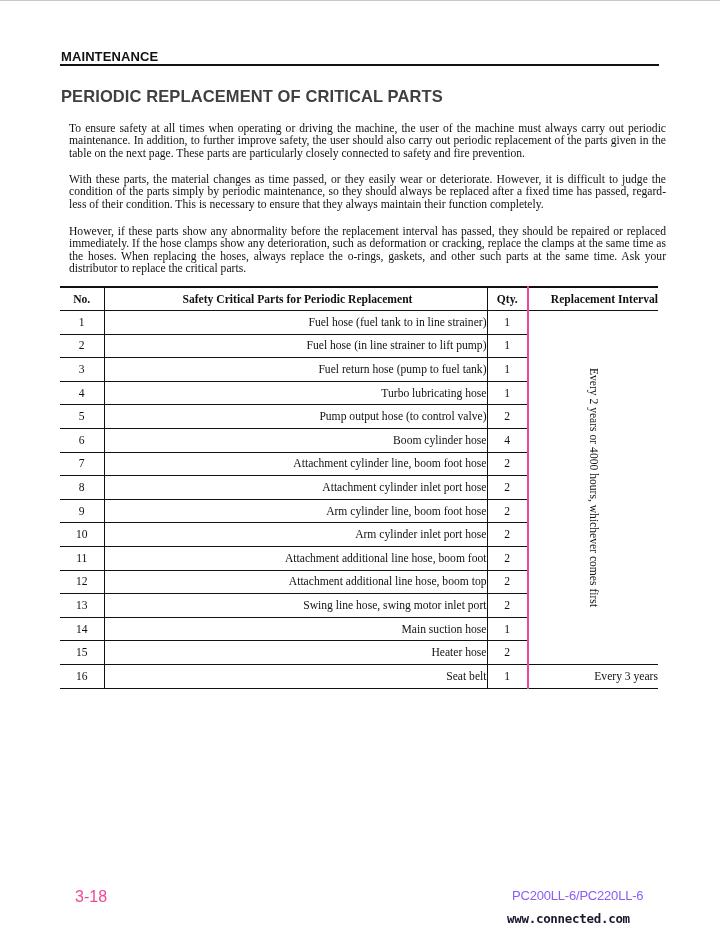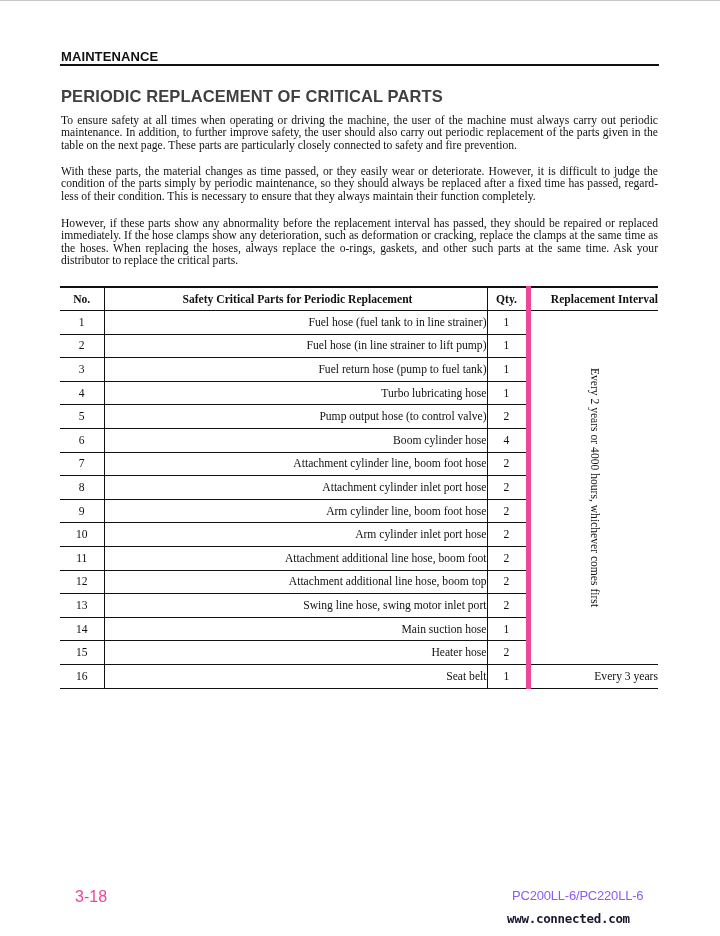--- a/index.html
+++ b/index.html
@@ -15,21 +15,21 @@
     }
     .section-rule { position: absolute; left: 60px; top: 64px; width: 599px; height: 2px; background: #111; }
     .page-title {
       position: absolute; left: 61px; top: 86px;
       font-family: "Liberation Sans", sans-serif; font-weight: bold; font-size: 16.5px;
       line-height: 20px; color: #404040; letter-spacing: 0.1px;
     }
     .para {
       position: absolute; left: 61px; width: 597px;
       font-family: "Liberation Serif", serif; font-size: 11.6px; line-height: 12.3px;
-      color: #111; text-align: justify; margin: 0;
+      color: #111; text-align: justify; margin: 8px;
     }
     #p1 { top: 115px; }
     #p2 { top: 166px; }
     #p3 { top: 218px; }
 
     .parts-table {
       position: absolute; left: 60px; top: 286px; width: 598px;
       border-collapse: collapse; table-layout: fixed;
       font-family: "Liberation Serif", serif; font-size: 11.6px; color: #111;
     }
@@ -37,21 +37,21 @@
     .parts-table col.c-part { width: 383px; }
     .parts-table col.c-qty { width: 41px; }
     .parts-table col.c-int { width: 130px; }
     .parts-table th, .parts-table td {
       border-top: 1px solid #111; border-bottom: 1px solid #111;
       padding: 0; height: 22.6px; vertical-align: middle;
     }
     .parts-table th { font-weight: bold; text-align: center; border-top: 2px solid #111; height: 22px; }
     .parts-table .no { text-align: center; border-right: 1px solid #111; }
     .parts-table .part { text-align: right; padding-left: 4px; border-right: 1px solid #111; }
-    .parts-table .qty { text-align: center; border-right: 5px solid #ec4899; }
+    .parts-table .qty { text-align: center; border-right: 2px solid #ec4899; }
     .parts-table .int { text-align: right; }
     .parts-table td.int-merged { border-bottom: 1px solid #111; position: relative; }
     .rotated-wrap {
       position: absolute; left: 0; top: 0; width: 100%; height: 100%;
       display: flex; align-items: center; justify-content: center;
     }
     .rotated {
       display: inline-block; white-space: nowrap; transform: rotate(90deg);
       font-family: "Liberation Serif", serif; font-size: 11.6px;
     }

